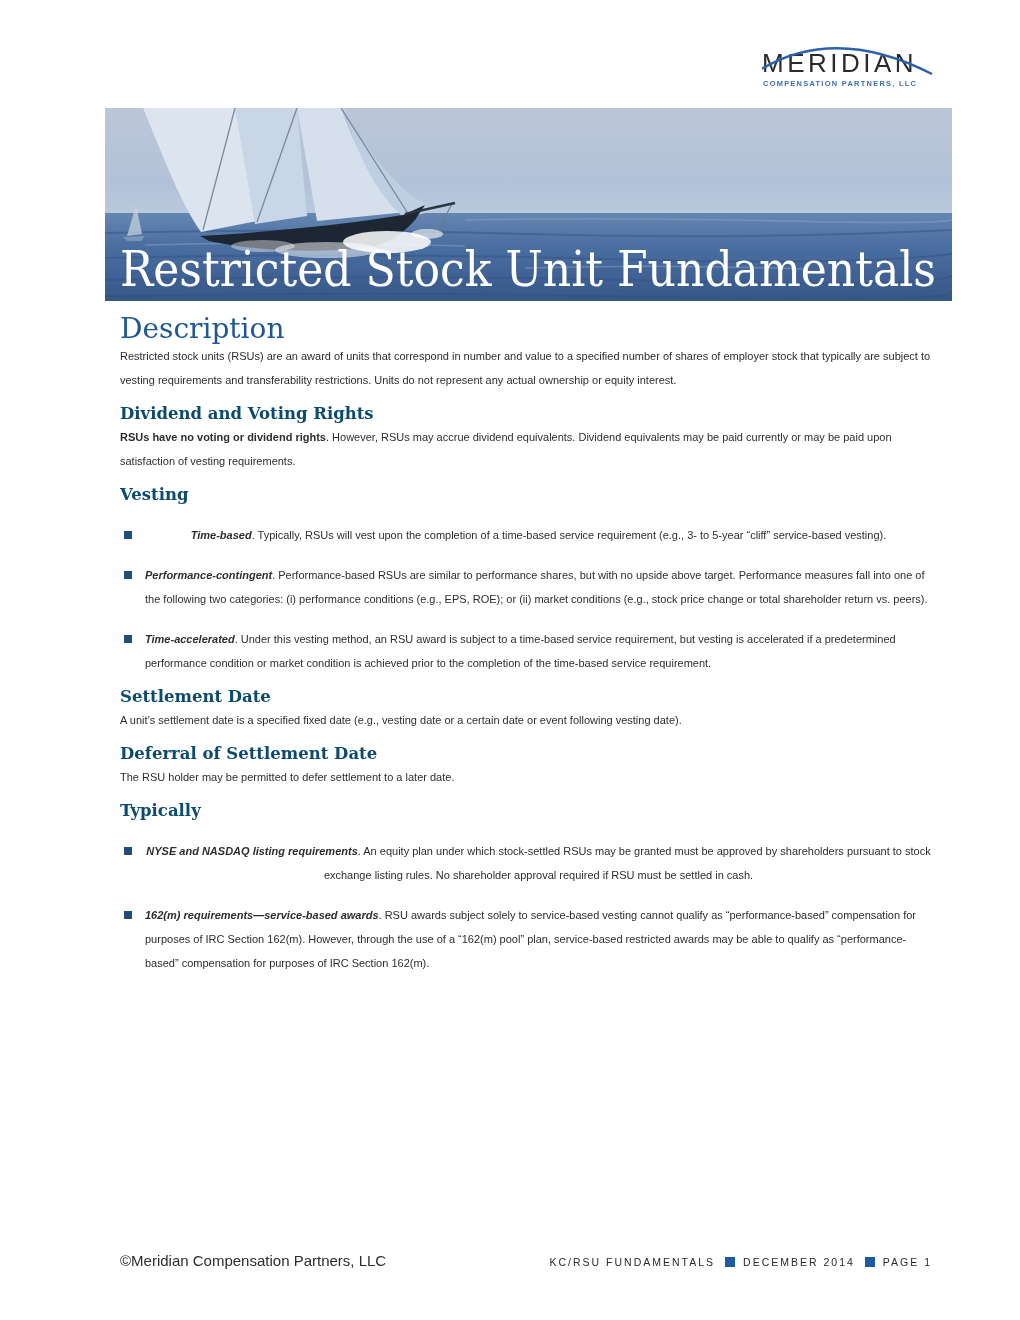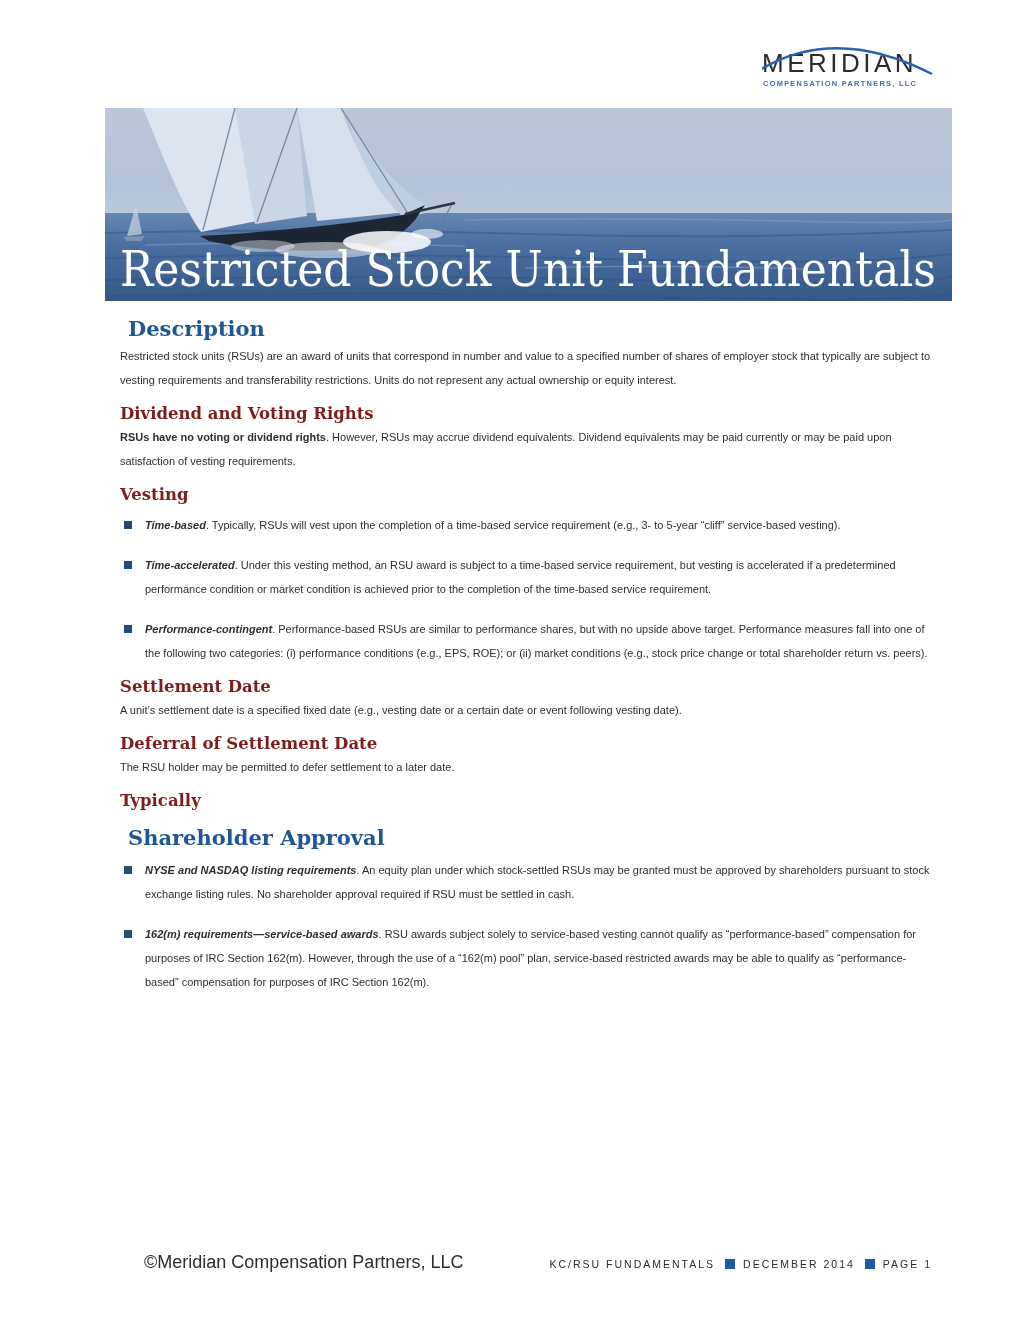--- a/index.html
+++ b/index.html
@@ -15,44 +15,44 @@
 
   
   .hero { position:absolute; top:108px; left:105px; width:847px; height:152px; }
   .hero svg { display:block; width:847px; height:193px; }
 
   
   .content { position:absolute; top:301px; left:120px; width:812px; color:#2e2e2e; }
   .content p { font-size:11px; line-height:24px; color:#2e2e2e; }
   h1.sec {
     font-family:"DejaVu Serif","Liberation Serif",serif;
-    font-size:21px; line-height:25px; font-weight:bold; color:#1f5795;
-    margin:14px 0 3px 8px;
+    font-size:28px; line-height:25px; font-weight:normal; color:#1f5795;
+    margin:14px 0 3px 0;
   }
   h2.sub {
     font-family:"DejaVu Serif","Liberation Serif",serif;
-    font-size:16.5px; line-height:20px; font-weight:bold; color:#7f1d1d;
+    font-size:16.5px; line-height:20px; font-weight:bold; color:#0c4a6e;
     margin:12px 0 1px 0;
   }
   h1.first { margin-top:15px; }
   .boldlead { font-weight:bold;text-align:right; }
   .bullet { display:flex; margin-top:16px; }
-  .bullet.first { margin-top:8px; }
+  .bullet.first { margin-top:18px;text-align:center; }
   .bullet .sq {
     flex:none; width:8px; height:8px; background:#1f4e79; margin:8px 13px 0 4px;
   }
   .bullet p { flex:1; }
   .lead { font-weight:bold; font-style:italic; }
 
   
   .footer {
     position:absolute; left:120px; top:1252px; width:812px;
     display:flex; justify-content:space-between; align-items:baseline;
   }
-  .footer .left { font-size:18px; color:#2d2d2d;margin-left:24px; }
+  .footer .left { font-size:15px; color:#2d2d2d; }
   .footer .right {
     font-size:10.5px; letter-spacing:2px; color:#2a2a2a; white-space:nowrap;
   }
   .footer .fsq {
     display:inline-block; width:10px; height:10px; background:#1d5aa5;
     margin:0 8px 0 10px; position:relative; top:1px;
   }
 </style>
 </head>
 <body>
@@ -145,36 +145,35 @@
     <p><span class="boldlead">RSUs have no voting or dividend rights</span><span>. However, RSUs may accrue dividend equivalents. Dividend equivalents may be paid currently or may be paid upon satisfaction of vesting requirements.</span></p>
 
     <h2 class="sub">Vesting</h2>
 
     <div class="bullet first">
       <span class="sq"></span>
       <p><span class="lead">Time-based</span><span>. Typically, RSUs will vest upon the completion of a time-based service requirement (e.g., 3- to 5-year “cliff” service-based vesting).</span></p>
     </div>
     <div class="bullet">
       <span class="sq"></span>
-      <p><span class="lead">Time-accelerated</span><span>. Under this vesting method, an RSU award is subject to a time-based service requirement, but vesting is accelerated if a predetermined performance condition or market condition is achieved prior to the completion of the time-based service requirement.</span></p>
+      <p><span class="lead">Performance-contingent</span><span>. Performance-based RSUs are similar to performance shares, but with no upside above target. Performance measures fall into one of the following two categories: (i) performance conditions (e.g., EPS, ROE); or (ii) market conditions (e.g., stock price change or total shareholder return vs. peers).</span></p>
     </div>
     <div class="bullet">
       <span class="sq"></span>
-      <p><span class="lead">Performance-contingent</span><span>. Performance-based RSUs are similar to performance shares, but with no upside above target. Performance measures fall into one of the following two categories: (i) performance conditions (e.g., EPS, ROE); or (ii) market conditions (e.g., stock price change or total shareholder return vs. peers).</span></p>
+      <p><span class="lead">Time-accelerated</span><span>. Under this vesting method, an RSU award is subject to a time-based service requirement, but vesting is accelerated if a predetermined performance condition or market condition is achieved prior to the completion of the time-based service requirement.</span></p>
     </div>
 
     <h2 class="sub">Settlement Date</h2>
     <p>A unit’s settlement date is a specified fixed date (e.g., vesting date or a certain date or event following vesting date).</p>
 
     <h2 class="sub">Deferral of Settlement Date</h2>
     <p>The RSU holder may be permitted to defer settlement to a later date.</p>
 
     <h2 class="sub">Typically</h2>
 
-    <h1 class="sec">Shareholder Approval</h1>
 
     <div class="bullet first">
       <span class="sq"></span>
       <p><span class="lead">NYSE and NASDAQ listing requirements</span><span>. An equity plan under which stock-settled RSUs may be granted must be approved by shareholders pursuant to stock exchange listing rules. No shareholder approval required if RSU must be settled in cash.</span></p>
     </div>
     <div class="bullet">
       <span class="sq"></span>
       <p><span class="lead">162(m) requirements—service-based awards</span><span>. RSU awards subject solely to service-based vesting cannot qualify as “performance-based” compensation for purposes of IRC Section 162(m). However, through the use of a “162(m) pool” plan, service-based restricted awards may be able to qualify as “performance-based” compensation for purposes of IRC Section 162(m).</span></p>
     </div>
 

